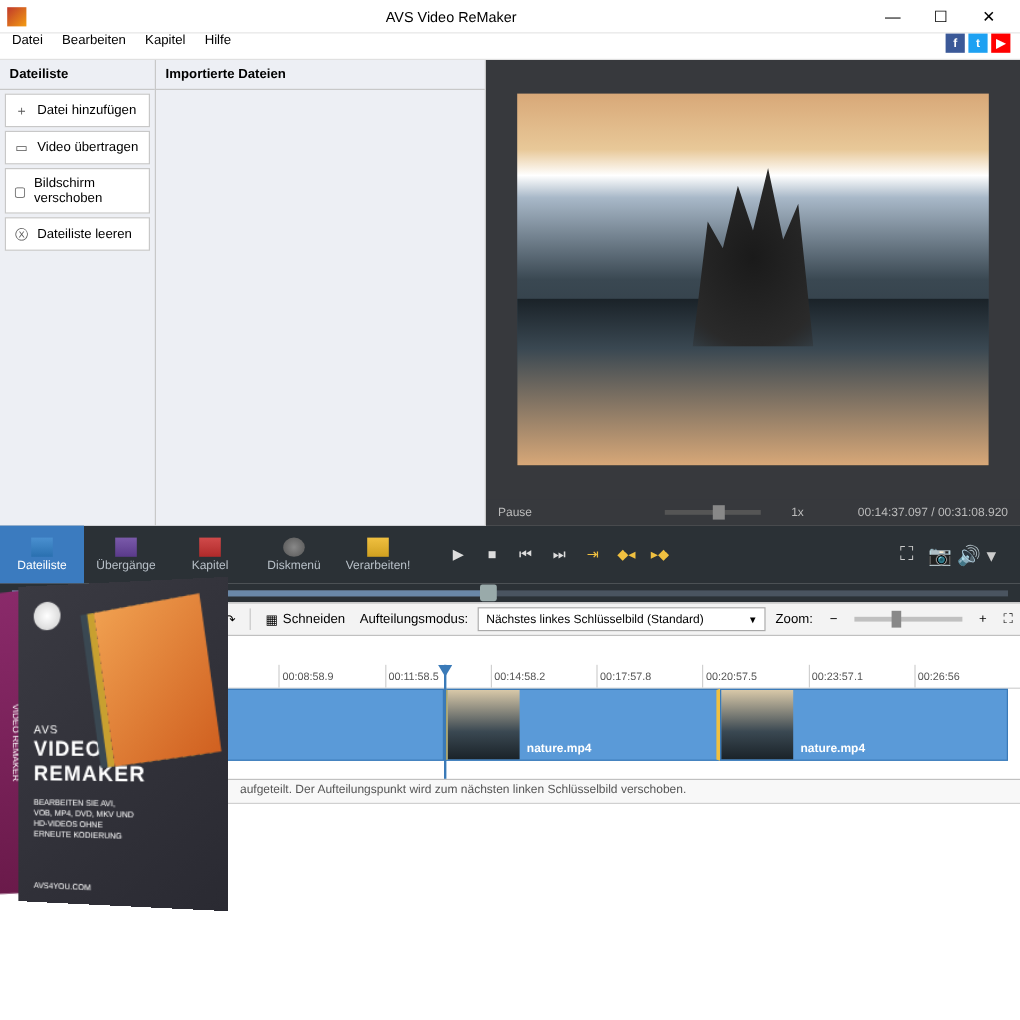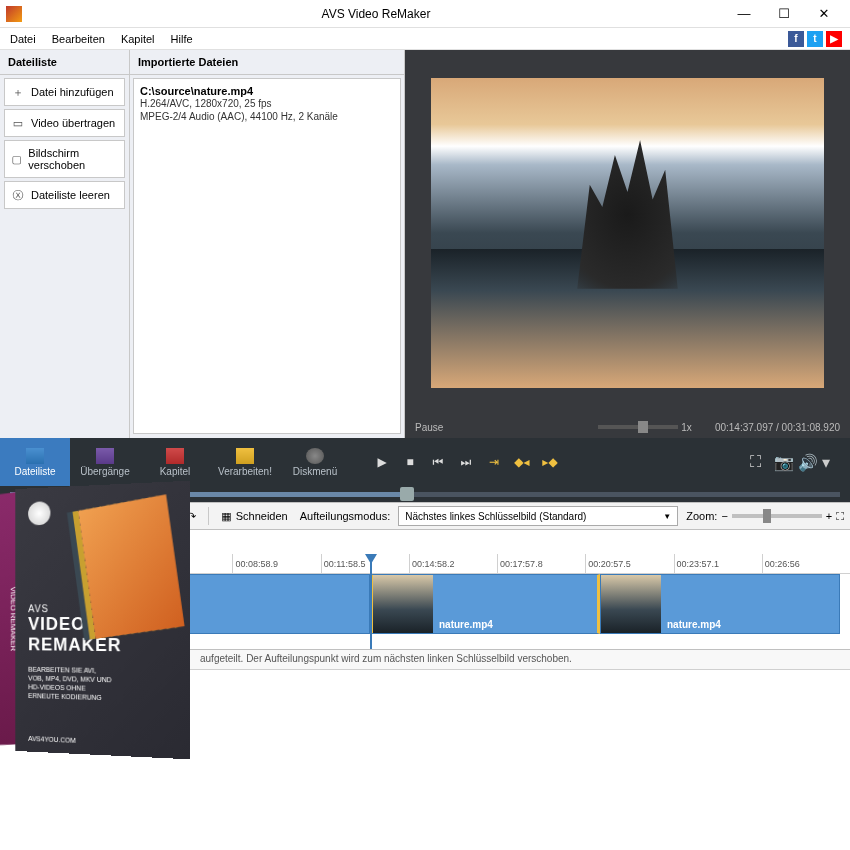--- a/index.html
+++ b/index.html
@@ -3,21 +3,21 @@
 <meta charset="utf-8">
 <style>
 * { margin: 0; padding: 0; box-sizing: border-box; font-family: "Segoe UI", Tahoma, sans-serif; }
 body { width: 850px; height: 850px; background: #fff; overflow: hidden; position: relative; }
 
 .titlebar { height: 28px; background: #fff; display: flex; align-items: center; padding: 0 6px; border-bottom: 1px solid #e0e0e0; text-align: center; }
 .titlebar .app-icon { width: 16px; height: 16px; background: linear-gradient(135deg,#c0392b,#f39c12); margin-right: 6px; }
 .titlebar .title { font-size: 12px; flex: 1; }
 .titlebar .win-btn { width: 40px; height: 28px; display: flex; align-items: center; justify-content: center; font-size: 13px; }
 
-.menubar { height: 22px; background: #fff; display: flex; align-items: center; padding: 0 2px; border-bottom: 1px solid #e0e0e0; }
+.menubar { height: 22px; background: #fff; display: flex; padding: 0 2px; border-bottom: 1px solid #e0e0e0; }
 .menubar .mitem { padding: 0 8px; font-size: 11px; cursor: pointer; }
 .menubar .social { margin-left: auto; display: flex; gap: 3px; padding-right: 6px; }
 .menubar .sbtn { width: 16px; height: 16px; display: flex; align-items: center; justify-content: center; font-size: 10px; color: #fff; font-weight: bold; }
 .fb { background:#3b5998; } .tw { background:#1da1f2; } .yt { background:#ff0000; }
 
 .upper { display: flex; height: 388px; }
 .leftcol { width: 130px; background: #edeff4; border-right: 1px solid #c8c8c8; }
 .leftcol .hdr { font-size: 11px; font-weight: bold; padding: 6px 8px; border-bottom: 1px solid #c8c8c8; }
 .leftcol .btn { display: flex; align-items: center; gap: 6px; margin: 3px 4px; padding: 6px 6px; background: #fff; border: 1px solid #c8c8c8; font-size: 11px; cursor: pointer; }
 .leftcol .btn .ic { width: 14px; height: 14px; display: flex; align-items: center; justify-content: center; color: #555; }
@@ -26,21 +26,21 @@
 .midcol .hdr { font-size: 11px; font-weight: bold; padding: 6px 8px; border-bottom: 1px solid #c8c8c8; }
 .filebox { margin: 3px; background: #fff; border: 1px solid #c8c8c8; height: 356px; padding: 6px; }
 .filebox .path { font-size: 11px; font-weight: bold; }
 .filebox .meta { font-size: 10px; color: #333; line-height: 1.3; }
 
 .preview { flex: 1; background: #37393d; display: flex; flex-direction: column; }
 .vidframe { flex: 1; display: flex; align-items: center; justify-content: center; padding: 28px 26px; }
 .vidimg { width: 100%; height: 100%; background: linear-gradient(180deg,#d8a878 0%,#e8c898 15%,#fff 22%,#a8b8c8 28%,#3a4852 50%,#1a2228 100%); position: relative; overflow: hidden; }
 .vidimg::before { content:""; position:absolute; bottom:0; left:0; right:0; height:45%; background:linear-gradient(180deg,#1a2228 0%,#3a4852 30%,#d8a878 100%); }
 .vidimg::after { content:""; position:absolute; left:34%; top:20%; width:32%; height:48%; background:radial-gradient(ellipse at center,#1a1a1a 0%,#2a2a2a 70%,transparent 100%); clip-path:polygon(10% 100%,20% 30%,30% 45%,40% 10%,50% 35%,60% 0%,70% 40%,80% 20%,90% 100%); }
-.pstatus { height: 22px; background: #37393d; color: #bbb; display: flex; align-items: center; padding: 0 10px; font-size: 10px; gap: 3px; }
+.pstatus { height: 22px; background: #37393d; color: #bbb; display: flex; align-items: center; padding: 0 10px; font-size: 10px; gap: 25px; }
 .pstatus .spacer { flex: 1; }
 .pstatus .zslide { width: 80px; height: 4px; background: #555; position: relative; }
 .pstatus .zslide::after { content:""; position:absolute; left:50%; top:-4px; width:10px; height:12px; background:#888; }
 
 .darkbar { height: 48px; background: #2b3136; display: flex; align-items: center; }
 .dtab { display:flex; flex-direction:column; align-items:center; justify-content:center; width:70px; height:48px; color:#b8c0c8; font-size:10px; cursor:pointer; gap:2px; }
 .dtab.active { background:#3b7bbf; color:#fff; }
 .dtab .dicon { width:18px; height:16px; }
 .di-list { background:linear-gradient(#4a90d0,#2a70b0); }
 .di-trans { background:linear-gradient(#7a5aaa,#5a3a8a); }
@@ -56,21 +56,21 @@
 .seekbar { height: 16px; background:#2b3136; display:flex; align-items:center; padding:0 10px; }
 .seekbar .track { flex:1; height:5px; background:#4a5460; position:relative; }
 .seekbar .track .prog { position:absolute; left:0; top:0; bottom:0; width:47%; background:#6a88a8; }
 .seekbar .track .thumb { position:absolute; left:47%; top:-5px; width:14px; height:14px; background:#9aa; border-radius:2px; }
 
 .editbar { height: 28px; background:#f3f3f3; border-top:1px solid #c0c0c0; border-bottom:1px solid #c0c0c0; display:flex; align-items:center; padding:0 6px; gap:8px; font-size:11px; }
 .editbar .eb { display:flex; align-items:center; gap:4px; cursor:pointer; padding:2px 4px; }
 .editbar .sep { width:1px; height:18px; background:#c8c8c8; }
 .editbar .modebox { flex:1; height:20px; border:1px solid #aaa; background:#fff; padding:0 6px; display:flex; align-items:center; font-size:10px; }
 .editbar .modebox .arr { margin-left:auto; font-size:8px; }
-.editbar .zoomgrp { display:flex; align-items:center; gap:4px; }
+.editbar .zoomgrp { display:flex; align-items:center; gap:14px; }
 .editbar .zslider { width:90px; height:4px; background:#c0c0c0; position:relative; }
 .editbar .zslider::after { content:""; position:absolute; left:35%; top:-5px; width:8px; height:14px; background:#888; }
 
 .tline { height:96px; background:#fff; border-bottom:1px solid #c0c0c0; position:relative;margin-top:24px; }
 .truler { height:20px; background:#fff; border-bottom:1px solid #d0d0d0; display:flex; font-size:9px; color:#555; position:relative; }
 .truler .tick { flex:1; border-left:1px solid #d0d0d0; padding-left:2px; line-height:20px; }
 .ttrack { height:54px; display:flex; position:relative; padding-left:56px;text-align:right; }
 .clip { height:60px; background:#5a9ad8; border:1px solid #3a7ab8; position:relative; overflow:hidden; display:flex; align-items:flex-end; }
 .clip.sel { border-left:3px solid #f0c040; border-right:3px solid #f0c040; }
 .clip .thumb { width:60px; height:100%; background:linear-gradient(180deg,#d8c8a8 0%,#3a4852 60%,#1a2228 100%); }
@@ -130,25 +130,20 @@
         <span>Bildschirm verschoben</span>
       </div>
     <div class="btn">
         <span class="ic">ⓧ</span>
         <span>Dateiliste leeren</span>
       </div>
   </div>
 
   <div class="midcol">
     <div class="hdr">Importierte Dateien</div>
-    <div class="filebox">
-      <div class="path">C:\source\nature.mp4</div>
-      <div class="meta">H.264/AVC, 1280x720, 25 fps</div>
-      <div class="meta">MPEG-2/4 Audio (AAC), 44100 Hz, 2 Kanäle</div>
-    </div>
   </div>
 
   <div class="preview">
     <div class="vidframe">
       <div class="vidimg"></div>
     </div>
     <div class="pstatus">
       <span>Pause</span>
       <span class="spacer"></span>
       <div class="zslide"></div>
@@ -165,26 +160,26 @@
     </div>
   <div class="dtab">
       <div class="dicon di-trans"></div>
       <span>Übergänge</span>
     </div>
   <div class="dtab">
       <div class="dicon di-chap"></div>
       <span>Kapitel</span>
     </div>
   <div class="dtab">
+      <div class="dicon di-disc"></div>
+      <span>Diskmenü</span>
+    </div>
+  <div class="dtab">
       <div class="dicon di-proc"></div>
       <span>Verarbeiten!</span>
-    </div>
-  <div class="dtab">
-      <div class="dicon di-disc"></div>
-      <span>Diskmenü</span>
     </div>
   <div class="pctrl">
     <div class="pb">▶</div>
     <div class="pb">■</div>
     <div class="pb">⏮</div>
     <div class="pb">⏭</div>
     <div class="pb key">⇥</div>
     <div class="pb key">◆◂</div>
     <div class="pb key">▸◆</div>
   </div>

